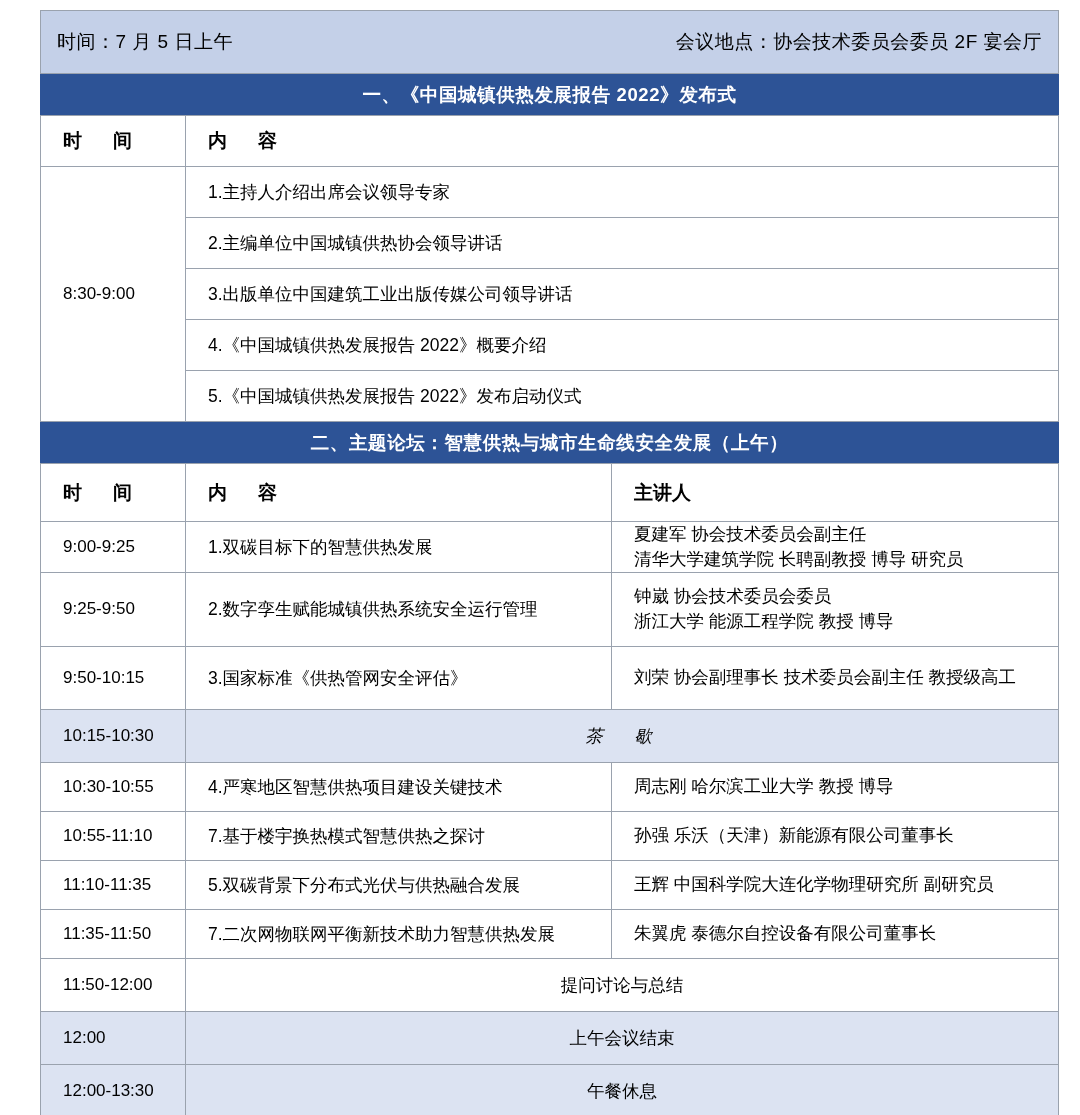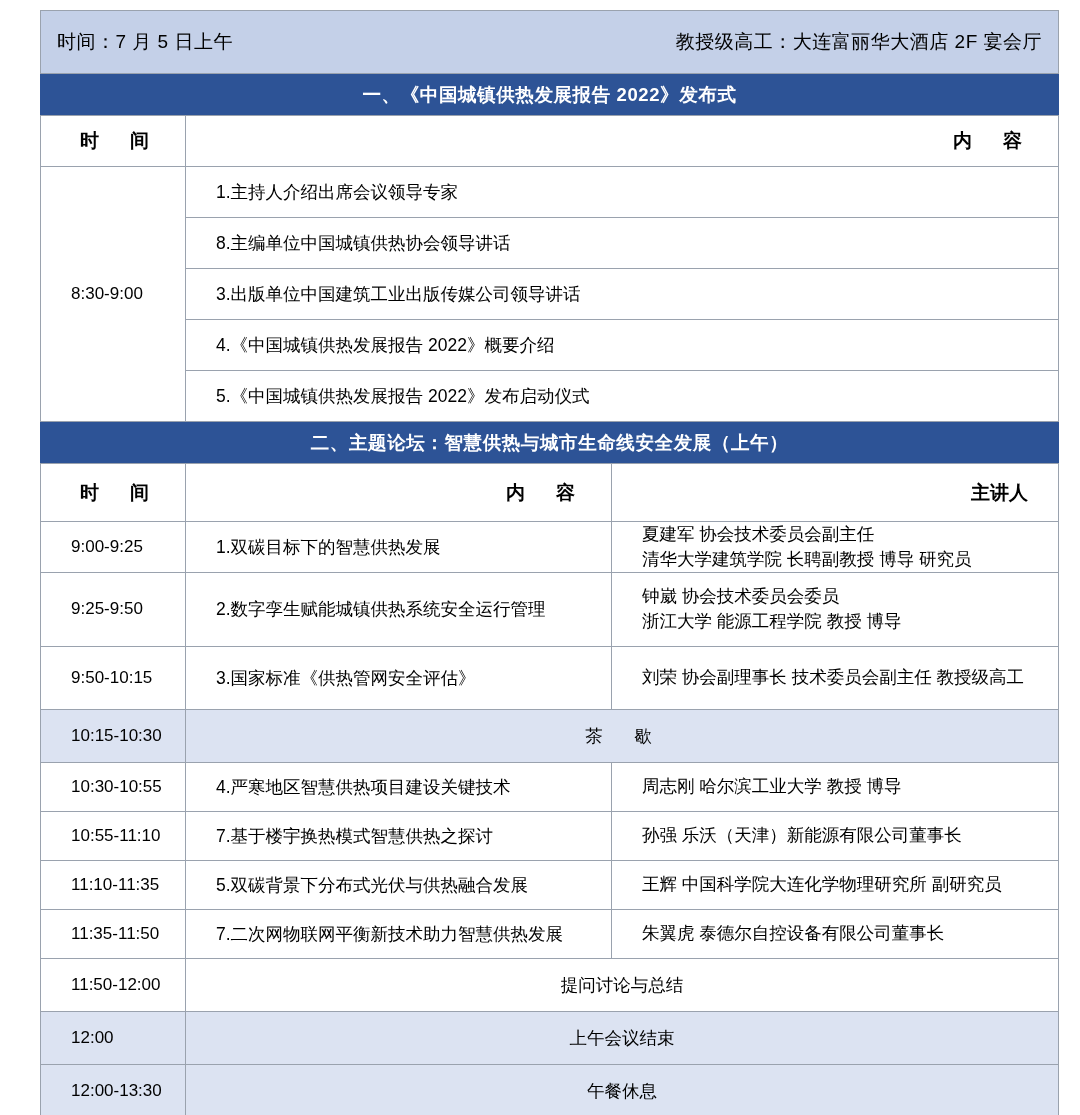--- a/index.html
+++ b/index.html
@@ -27,21 +27,21 @@
     left: 40px;
     top: 10px;
     width: 1018px;
     border-collapse: collapse;
     table-layout: fixed;
   }
 
   .agenda-table td,
   .agenda-table th {
     border: 1px solid #9aa2ae;
-    padding: 0 30px;
+    padding: 0 22px;
     vertical-align: middle;
     font-weight: normal;
   }
 
   
   .meta-row td {
     background: #c4d0e8;
     height: 62px;
     border: 1px solid #9aa2ae;
     padding: 0 16px;
@@ -67,21 +67,21 @@
     letter-spacing: 0.6px;
     border-left: 1px solid #2d5396;
     border-right: 1px solid #2d5396;
     border-top: 1px solid #2d5396;
     border-bottom: 1px solid #9aa2ae;
   }
 
   
   .col-head td {
     height: 50px;
-    text-align: right;
+    text-align: left;
     font-size: 19px;
     font-weight: bold;
     background: #ffffff;
   }
   .col-head.tall td { height: 57px; }
   .sp { letter-spacing: 6px; }
 
   
   .r td { font-size: 17.5px; background: #ffffff; }
   .r .time-cell {
@@ -95,59 +95,59 @@
 
   .h50 td { height: 50px; }
   .h47 td { height: 47px; }
   .h73 td { height: 73px; }
   .h62 td { height: 62px; }
   .h52 td { height: 52px; margin-top: 40px; }
   .h48 td { height: 48px; }
 
   .shade td { background: #dce3f2; }
 
-  .wide-space { letter-spacing: 7px; }
+  .wide-space { letter-spacing: 7px; font-style: italic; }
 </style>
 </head>
 <body>
 
 <div class="page">
 
   <table class="agenda-table">
     <colgroup>
       <col style="width:145px">
       <col style="width:426px">
       <col style="width:447px">
     </colgroup>
     <tbody>
 
       <tr class="meta-row">
         <td colspan="3">
           <div class="meta-inner">
             <span class="meta-left">时间：7 月 5 日上午</span>
-            <span class="meta-right">教授级高工：大连富丽华大酒店 2F 宴会厅</span>
+            <span class="meta-right">会议地点：协会技术委员会委员 2F 宴会厅</span>
           </div>
         </td>
       </tr>
 
       <tr class="section-banner">
         <td colspan="3">一、《中国城镇供热发展报告 2022》发布式</td>
       </tr>
 
       <tr class="col-head">
         <td class="sp">时　间</td>
         <td colspan="2" class="sp">内　容</td>
       </tr>
 
       <tr class="r h50">
         <td class="time-cell" rowspan="5">8:30-9:00</td>
         <td colspan="2" class="content-cell">1.主持人介绍出席会议领导专家</td>
       </tr>
       <tr class="r h50">
-        <td colspan="2" class="content-cell">8.主编单位中国城镇供热协会领导讲话</td>
+        <td colspan="2" class="content-cell">2.主编单位中国城镇供热协会领导讲话</td>
       </tr>
       <tr class="r h50">
         <td colspan="2" class="content-cell">3.出版单位中国建筑工业出版传媒公司领导讲话</td>
       </tr>
       <tr class="r h50">
         <td colspan="2" class="content-cell">4.《中国城镇供热发展报告 2022》概要介绍</td>
       </tr>
       <tr class="r h50">
         <td colspan="2" class="content-cell">5.《中国城镇供热发展报告 2022》发布启动仪式</td>
       </tr>

